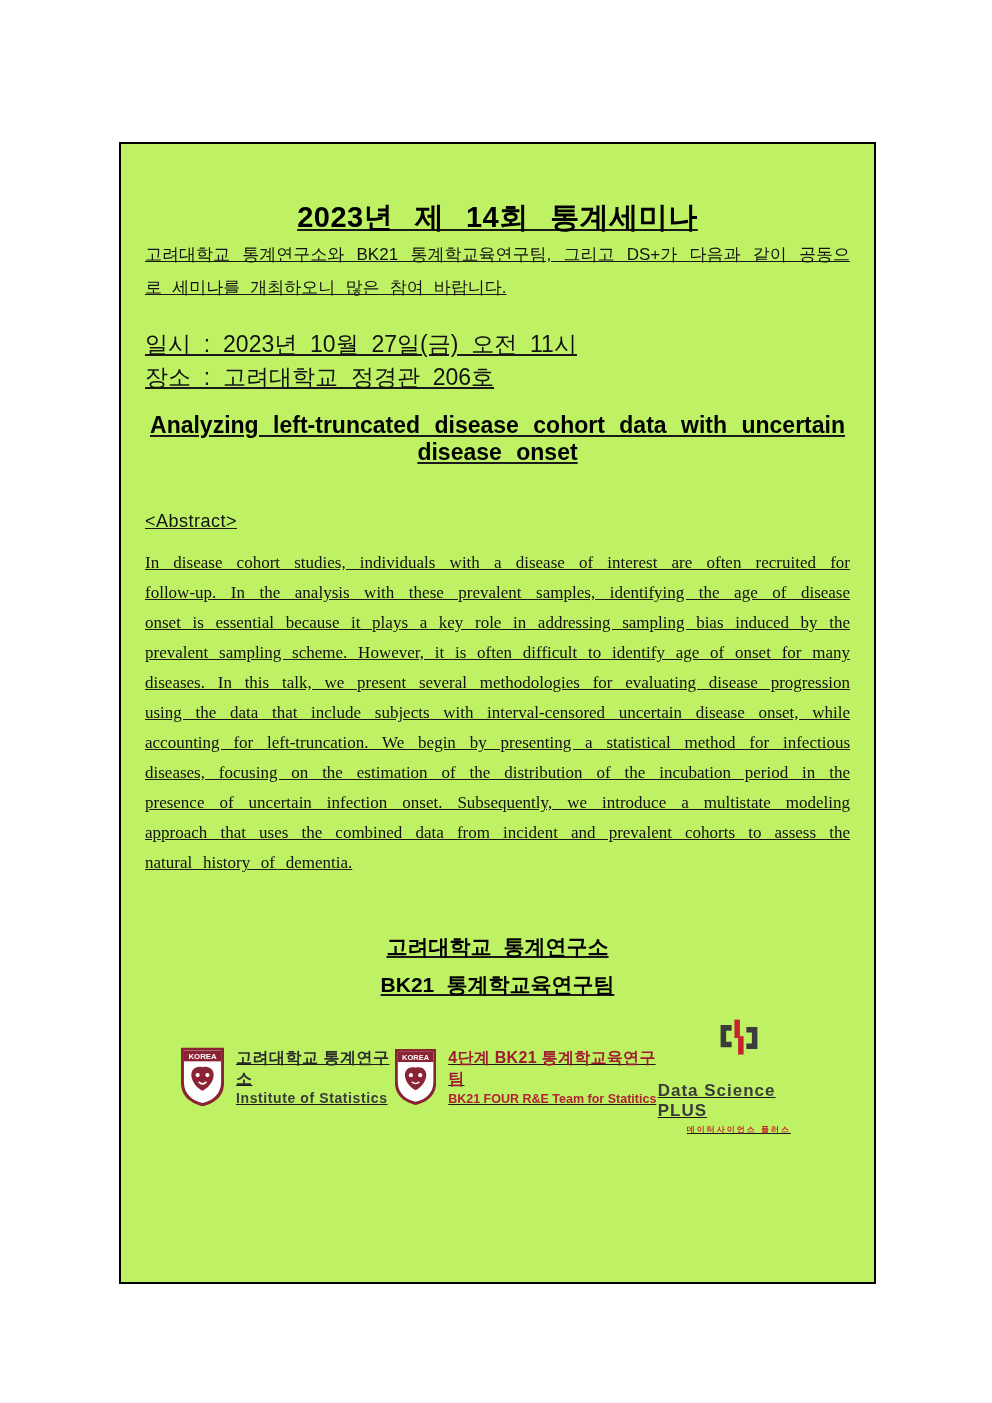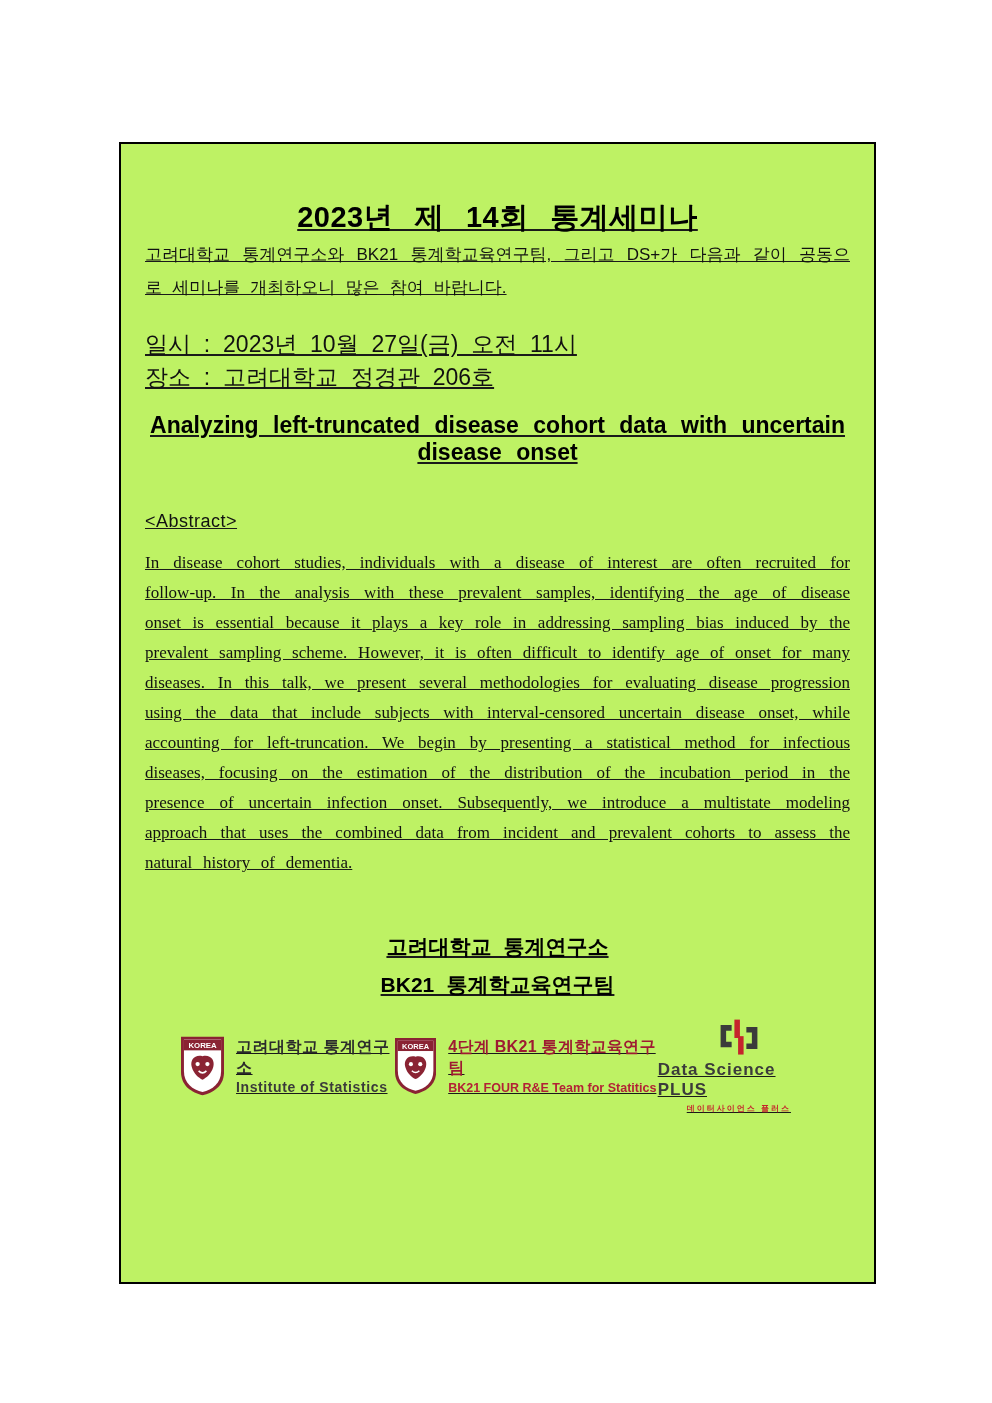--- a/index.html
+++ b/index.html
@@ -83,21 +83,21 @@
     justify-content: space-between;
     padding: 0 30px 0 36px;
   }
   .logo { display: flex; align-items: center; gap: 12px; }
   .logo-text { display: flex; flex-direction: column; justify-content: center; }
   .ku-line1 { font-size: 16px; font-weight: 700; color: #2b2b2b; letter-spacing: 0.5px; }
   .ku-line2 { font-size: 14px; font-weight: 700; color: #3a3a3a; letter-spacing: 0.6px; }
   .bk-line1 { font-size: 16px; font-weight: 700; color: #9e1b32; letter-spacing: 0.3px; }
   .bk-line2 { font-size: 12.5px; font-weight: 700; color: #b22236; margin-top: 2px; }
   .logo-ds { flex-direction: column; gap: 2px; align-items: center; }
-  .ds-line1 { font-size: 17px; font-weight: 700; color: #3b3b3b; letter-spacing: 1px; }
+  .ds-line1 { font-size: 17px; font-weight: 700; color: #3b3b3b; letter-spacing: 1px; margin-top: 21px; }
   .ds-line2 { font-size: 8px; font-weight: 700; color: #c5242c; letter-spacing: 2px; margin-top: 1px; text-align: right; }
 </style>
 </head>
 <body>
 
 <div class="doc-frame">
 
   <h1 class="seminar-title">2023년 제 14회 통계세미나</h1>
 
   <p class="intro-paragraph">고려대학교 통계연구소와 BK21 통계학교육연구팀, 그리고 DS+가 다음과 같이 공동으로 세미나를 개최하오니 많은 참여 바랍니다.</p>

